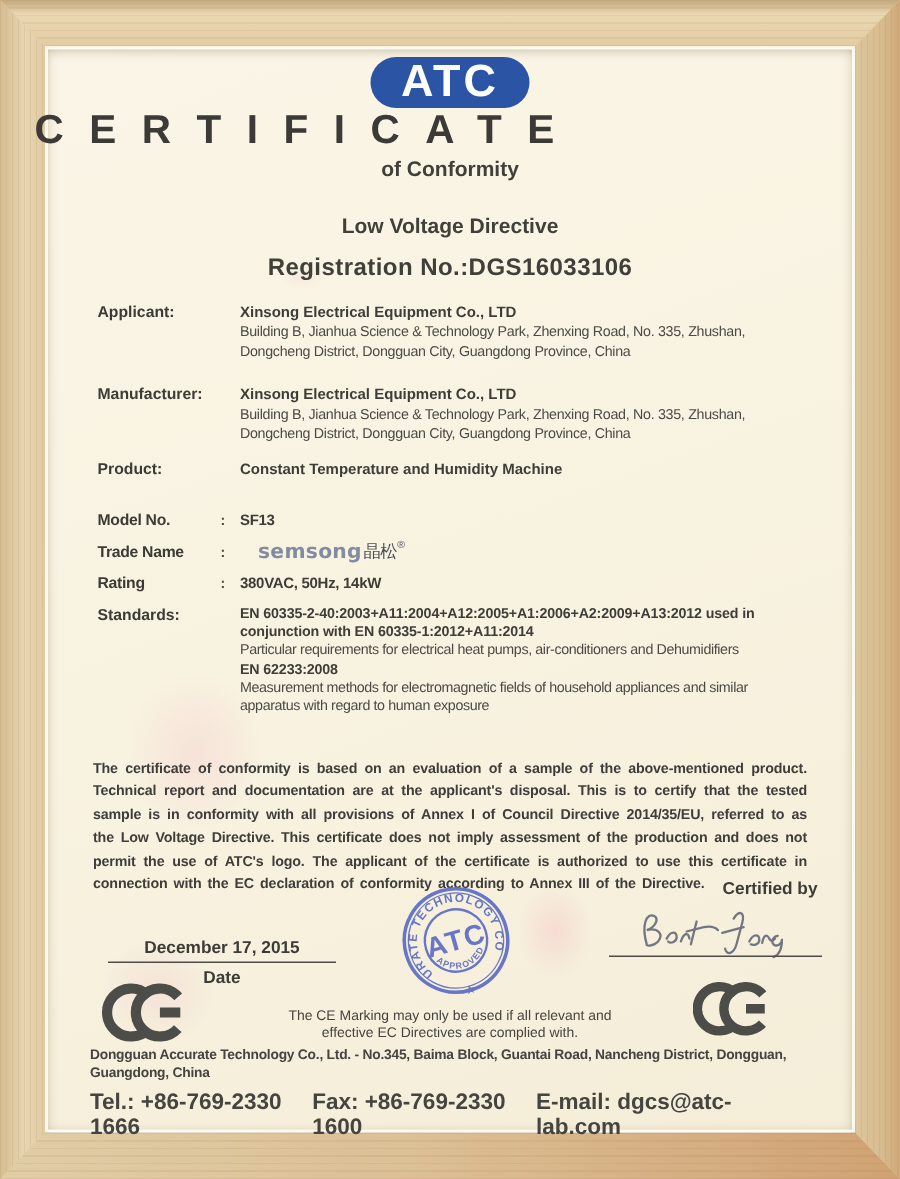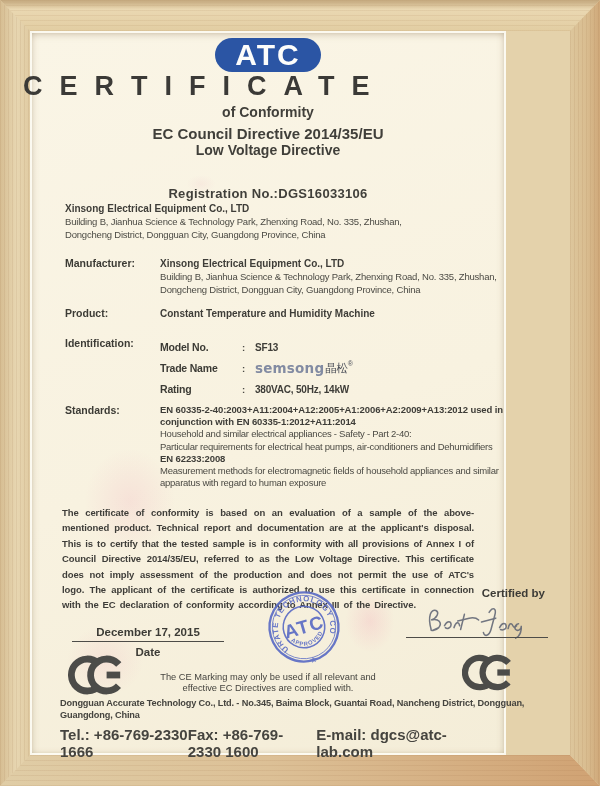--- a/index.html
+++ b/index.html
@@ -21,55 +21,55 @@
     background:
       repeating-linear-gradient(90deg, rgba(160,120,78,.13) 0 1px, rgba(0,0,0,0) 1px 4px),
       linear-gradient(90deg,#d6bd92,#e7d6b1 55%,#e0cba2 100%);
     clip-path:polygon(0 0,30px 31px,30px 755px,0 786px);}
   .frame-right{right:0;top:0;width:30px;height:786px;
     background:
       repeating-linear-gradient(90deg, rgba(160,118,75,.13) 0 1px, rgba(0,0,0,0) 1px 4px),
       linear-gradient(90deg,#ddc69c 0,#d9bd90 55%,#cfa879 100%);
     clip-path:polygon(30px 0,30px 786px,0 755px,0 31px);}
   
-  .paper{position:absolute;left:30px;top:31px;width:428px;height:724px;
+  .paper{position:absolute;left:30px;top:31px;width:540px;height:724px;
     background:linear-gradient(160deg,#faf5e6 0%,#f8f2e0 55%,#f4edd8 100%);
     box-shadow:inset 0 6px 8px -4px rgba(115,88,52,.40),
                inset 0 -4px 6px -3px rgba(115,88,52,.22),
                inset 6px 0 8px -5px rgba(115,88,52,.30),
                inset -6px 0 8px -5px rgba(115,88,52,.30);
     outline:2px solid rgba(255,254,246,.9);outline-offset:-2px;
-    color:#44433e;padding-left:48px;}
+    color:#44433e;}
   .stain{position:absolute;border-radius:50%;pointer-events:none;}
   
   .logo-pill{position:absolute;left:50%;top:7px;transform:translateX(-50%);
     width:106px;height:34px;border-radius:17px;background:#2b55a4;
     color:#fdfdfb;font-weight:bold;font-size:30px;letter-spacing:2px;
     display:flex;align-items:center;justify-content:center;}
   .cert-title{position:absolute;left:0;right:0;top:40px;text-align:left;
     font-size:27px;font-weight:bold;color:#3b3a37;letter-spacing:17px;
     transform:translateX(-7px);white-space:nowrap;}
   .h-sub{position:absolute;left:0;right:0;text-align:center;font-weight:bold;color:#403f3a;}
   .h-conformity{top:73px;font-size:14px;}
   .h-dir1{top:94px;font-size:15px;}
   .h-dir2{top:111px;font-size:14px;}
-  .h-reg{top:155px;font-size:13px;letter-spacing:.3px;}
+  .h-reg{top:139px;font-size:16px;letter-spacing:.3px;}
   
   .fields{position:absolute;left:35px;top:171px;right:25px;font-size:9.5px;}
   .frow{display:flex;}
   .flabel{flex:0 0 95px;font-weight:bold;font-size:10.5px;color:#3c3b35;line-height:13px;}
   .fval{flex:1;line-height:13px;letter-spacing:-0.2px;color:#4b4a44;}
   .fval .co-name{font-weight:bold;font-size:10px;letter-spacing:0;color:#3e3d38;}
   .addr{white-space:nowrap;}
   .mb16{margin-bottom:16px;} .mb11{margin-bottom:11px;} .mb17{margin-bottom:17px;} .mb4{margin-bottom:4px;}
   .idrow{display:flex;height:21px;align-items:center;}
   .idkey{flex:0 0 82px;font-weight:bold;font-size:10.5px;color:#3c3b35;}
   .idsep{flex:0 0 13px;font-weight:bold;}
   .idval{font-weight:bold;font-size:10px;color:#3e3d38;}
-  .brand{display:flex;align-items:flex-start;}
+  .brand{display:flex;align-items:flex-start;margin-left:12px;}
   .brand-latin{font-family:"DejaVu Sans",sans-serif;font-weight:bold;font-size:13.5px;
     color:#828ba2;letter-spacing:.2px;text-transform:lowercase;}
   .brand-cjk{font-weight:normal;font-size:11.5px;color:#4a4e58;margin-left:1px;}
   .brand-reg{font-size:7px;vertical-align:super;color:#4a4e58;position:relative;top:-5px;}
   .std-line{line-height:12.2px;white-space:nowrap;letter-spacing:-0.25px;}
   .std-bold{font-weight:bold;letter-spacing:-0.1px;color:#3e3d38;}
   
   .declaration{position:absolute;left:32px;right:32px;top:474px;
     font-size:9.5px;font-weight:bold;line-height:15.4px;text-align:justify;
     color:#3e3d39;word-spacing:1.5px;letter-spacing:-0.1px;}
@@ -111,27 +111,27 @@
     <div class="stain" style="left:35px;top:395px;width:130px;height:150px;background:radial-gradient(closest-side,rgba(231,84,146,.10),rgba(231,84,146,0) 70%);"></div>
     <div class="stain" style="left:20px;top:580px;width:110px;height:100px;background:radial-gradient(closest-side,rgba(231,84,146,.09),rgba(231,84,146,0) 70%);"></div>
     <div class="stain" style="left:305px;top:545px;width:70px;height:90px;background:radial-gradient(closest-side,rgba(240,80,140,.12),rgba(240,80,140,0) 70%);"></div>
     <div class="stain" style="left:150px;top:140px;width:42px;height:26px;background:radial-gradient(closest-side,rgba(220,120,160,.08),rgba(220,120,160,0) 70%);"></div>
 
     <div class="logo-pill">
       <span>ATC</span>
     </div>
     <div class="cert-title">CERTIFICATE</div>
     <div class="h-sub h-conformity">of Conformity</div>
-    <div class="h-sub h-dir1">EC Council Directive 2014/35/EU</div>
     <div class="h-sub h-dir2">Low Voltage Directive</div>
     <div class="h-sub h-reg">Registration No.:DGS16033106</div>
 
     <div class="fields">
 
       <div class="frow mb16">
+        <div class="flabel">Applicant:</div>
         <div class="fval">
           <div class="co-name">Xinsong Electrical Equipment Co., LTD</div>
           <div class="addr">Building B, Jianhua Science &amp; Technology Park, Zhenxing Road, No. 335, Zhushan,</div>
           <div class="addr">Dongcheng District, Dongguan City, Guangdong Province, China</div>
         </div>
       </div>
 
       <div class="frow mb11">
         <div class="flabel">Manufacturer:</div>
         <div class="fval">
@@ -140,21 +140,20 @@
           <div class="addr">Dongcheng District, Dongguan City, Guangdong Province, China</div>
         </div>
       </div>
 
       <div class="frow mb17">
         <div class="flabel">Product:</div>
         <div class="fval"><span class="co-name">Constant Temperature and Humidity Machine</span></div>
       </div>
 
       <div class="frow mb4">
-        <div class="flabel">Identification:</div>
         <div class="fval">
           <div class="idrow">
             <span class="idkey">Model No.</span>
             <span class="idsep">:</span>
             <span class="idval">SF13</span>
           </div>
           <div class="idrow">
             <span class="idkey">Trade Name</span>
             <span class="idsep">:</span>
             <span class="brand">
@@ -169,21 +168,20 @@
             <span class="idval">380VAC, 50Hz, 14kW</span>
           </div>
         </div>
       </div>
 
       <div class="frow">
         <div class="flabel">Standards:</div>
         <div class="fval">
           <div class="std-line std-bold">EN 60335-2-40:2003+A11:2004+A12:2005+A1:2006+A2:2009+A13:2012 used in</div>
           <div class="std-line std-bold">conjunction with EN 60335-1:2012+A11:2014</div>
-          <div class="std-line">Household and similar electrical appliances - Safety - Part 2-40:</div>
           <div class="std-line">Particular requirements for electrical heat pumps, air-conditioners and Dehumidifiers</div>
           <div class="std-line std-bold">EN 62233:2008</div>
           <div class="std-line">Measurement methods for electromagnetic fields of household appliances and similar</div>
           <div class="std-line">apparatus with regard to human exposure</div>
         </div>
       </div>
     </div>
 
     <div class="declaration">The certificate of conformity is based on an evaluation of a sample of the above-mentioned product. Technical report and documentation are at the applicant's disposal. This is to certify that the tested sample is in conformity with all provisions of Annex I of Council Directive 2014/35/EU, referred to as the Low Voltage Directive. This certificate does not imply assessment of the production and does not permit the use of ATC's logo. The applicant of the certificate is authorized to use this certificate in connection with the EC declaration of conformity according to Annex III of the Directive.</div>
 

